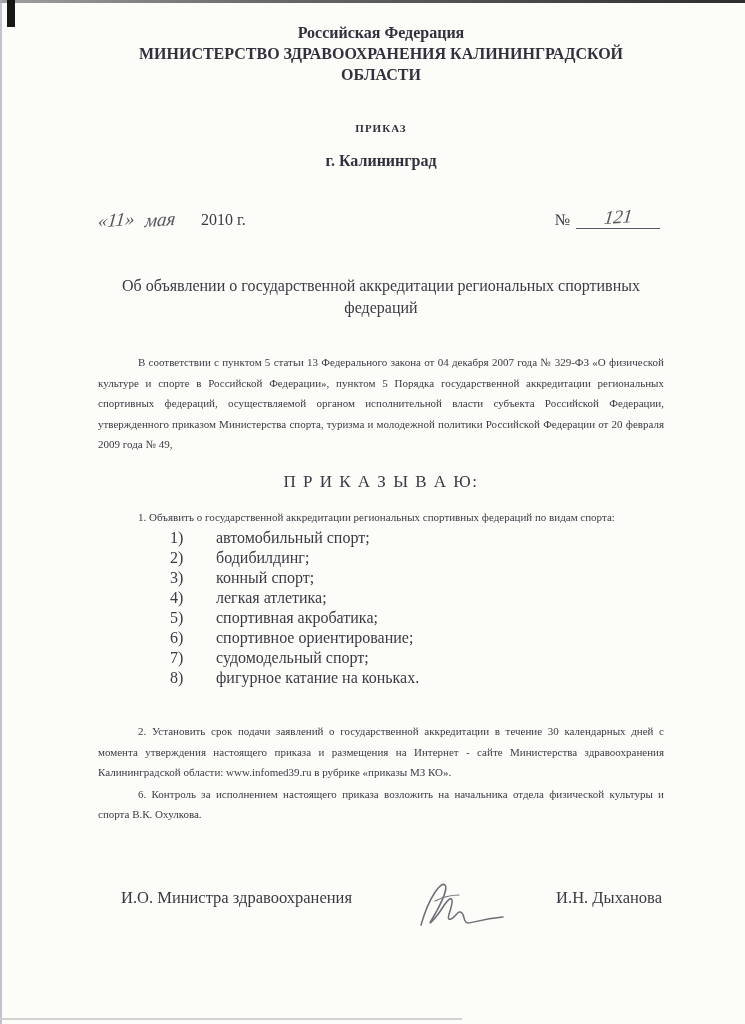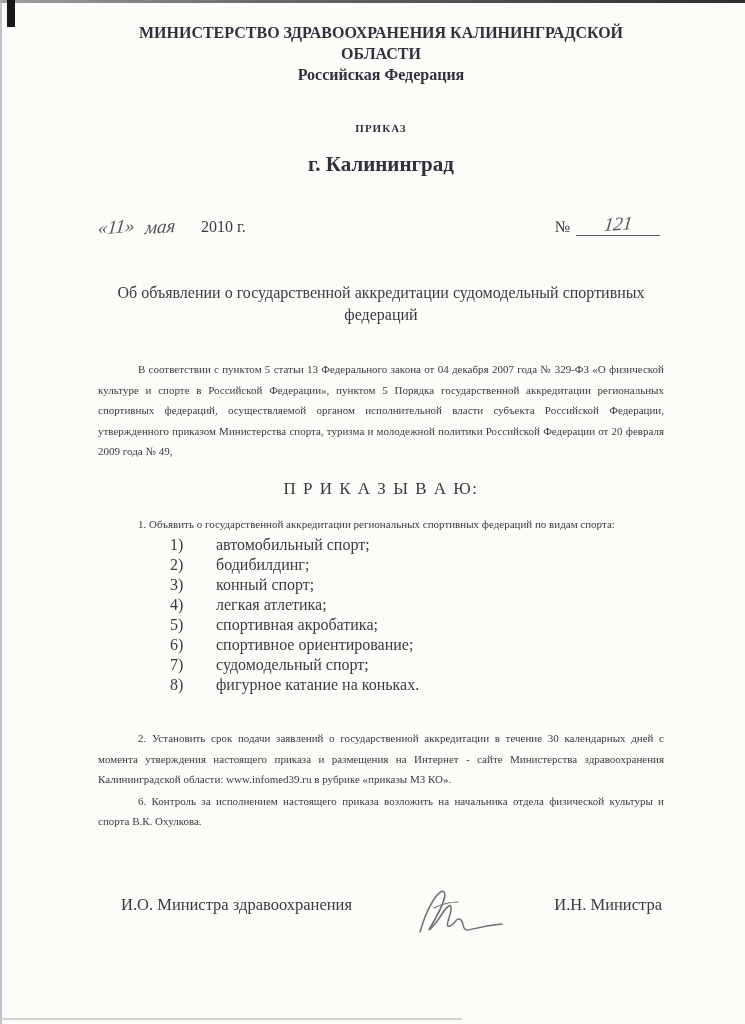--- a/index.html
+++ b/index.html
@@ -16,21 +16,21 @@
     background:linear-gradient(90deg,#a0a0a0 0%,#6a6a6a 35%,#2e2e2e 100%);}
   .corner-blob{position:absolute;top:0;left:7px;width:8px;height:27px;background:#171717;}
   .left-edge{position:absolute;top:0;left:0;width:2px;height:100%;background:#b2acc0;opacity:.75;}
   .bottom-line{position:absolute;bottom:4px;left:0;width:62%;height:2px;background:#cdcdcb;opacity:.9;}
 
   .content{position:absolute;left:98px;top:22px;width:566px;}
   .c{text-align:center;}
   .b{font-weight:bold;}
   .hdr{font-size:16px;line-height:21px;color:#31313e;}
   .doc-type{margin-top:37px;font-size:11px;letter-spacing:1px;color:#31313e;}
-  .city{margin-top:18px;font-size:21px;color:#31313e;}
+  .city{margin-top:18px;font-size:16px;color:#31313e;}
 
   .date-row{margin-top:38px;display:flex;justify-content:space-between;align-items:flex-end;font-size:16px;}
   .date-left{display:flex;align-items:flex-end;gap:10px;}
   .hw{font-style:italic;color:#56565e;display:inline-block;
       transform:rotate(-4deg) skewX(-10deg);font-size:19px;line-height:18px;}
   .hw-month{margin-right:16px;}
   .num-field{display:flex;align-items:flex-end;gap:6px;padding-right:4px;}
   .num-underline{display:inline-block;border-bottom:1.4px solid #5a5a62;
       width:84px;text-align:center;padding-bottom:1px;}
 
@@ -52,39 +52,39 @@
 <body>
 
 <div class="page">
   <div class="top-edge"></div>
   <div class="corner-blob"></div>
   <div class="left-edge"></div>
   <div class="bottom-line"></div>
 
   <div class="content">
 
+    <div class="hdr c b">Российская Федерация</div>
     <div class="hdr c b">МИНИСТЕРСТВО ЗДРАВООХРАНЕНИЯ КАЛИНИНГРАДСКОЙ ОБЛАСТИ</div>
-    <div class="hdr c b">Российская Федерация</div>
 
     <div class="doc-type c b">ПРИКАЗ</div>
     <div class="city c b">г. Калининград</div>
 
     <div class="date-row">
       <div class="date-left">
         <span class="hw">«11»</span>
         <span class="hw hw-month">мая</span>
         <span>2010 г.</span>
       </div>
       <div class="num-field">
         <span>№</span>
         <span class="num-underline"><span class="hw">121</span></span>
       </div>
     </div>
 
-    <div class="subject c">Об объявлении о государственной аккредитации судомодельный спортивных федераций</div>
+    <div class="subject c">Об объявлении о государственной аккредитации региональных спортивных федераций</div>
 
     <p class="body-p">В соответствии с пунктом 5 статьи 13 Федерального закона от 04 декабря 2007 года № 329-ФЗ «О физической культуре и спорте в Российской Федерации», пунктом 5 Порядка государственной аккредитации региональных спортивных федераций, осуществляемой органом исполнительной власти субъекта Российской Федерации, утвержденного приказом Министерства спорта, туризма и молодежной политики Российской Федерации от 20 февраля 2009 года № 49,</p>
 
     <div class="order-word c">П Р И К А З Ы В А Ю:</div>
 
     <p class="body-p after-heading">1. Объявить о государственной аккредитации региональных спортивных федераций по видам спорта:</p>
 
     <div class="sports">
       <div class="sport-row">
           <span class="sport-num">1)</span>
@@ -122,17 +122,17 @@
 
     <p class="body-p">2. Установить срок подачи заявлений о государственной аккредитации в течение 30 календарных дней с момента утверждения настоящего приказа и размещения на Интернет - сайте Министерства здравоохранения Калининградской области: www.infomed39.ru в рубрике «приказы МЗ КО».</p>
     <p class="body-p no-gap">6. Контроль за исполнением настоящего приказа возложить на начальника отдела физической культуры и спорта В.К. Охулкова.</p>
 
     <div class="sig-row">
       <span>И.О. Министра здравоохранения</span>
       <svg class="sig-svg" width="92" height="56" viewBox="0 0 92 56">
         <path d="M6 48 C 14 20, 26 4, 30 8 C 34 12, 22 34, 16 44 C 12 50, 22 40, 28 30 C 33 22, 38 18, 37 26 C 36 34, 30 44, 36 42 C 41 40, 43 32, 47 36 C 50 39, 48 46, 53 46 C 58 46, 66 42, 88 40" fill="none" stroke="#6e6e76" stroke-width="1.5" stroke-linecap="round"></path>
         <path d="M20 24 C 28 20, 36 18, 44 18" fill="none" stroke="#6e6e76" stroke-width="1.2" stroke-linecap="round"></path>
       </svg>
-      <span>И.Н. Министра</span>
+      <span>И.Н. Дыханова</span>
     </div>
 
   </div>
 </div>
 
 </body></html>

